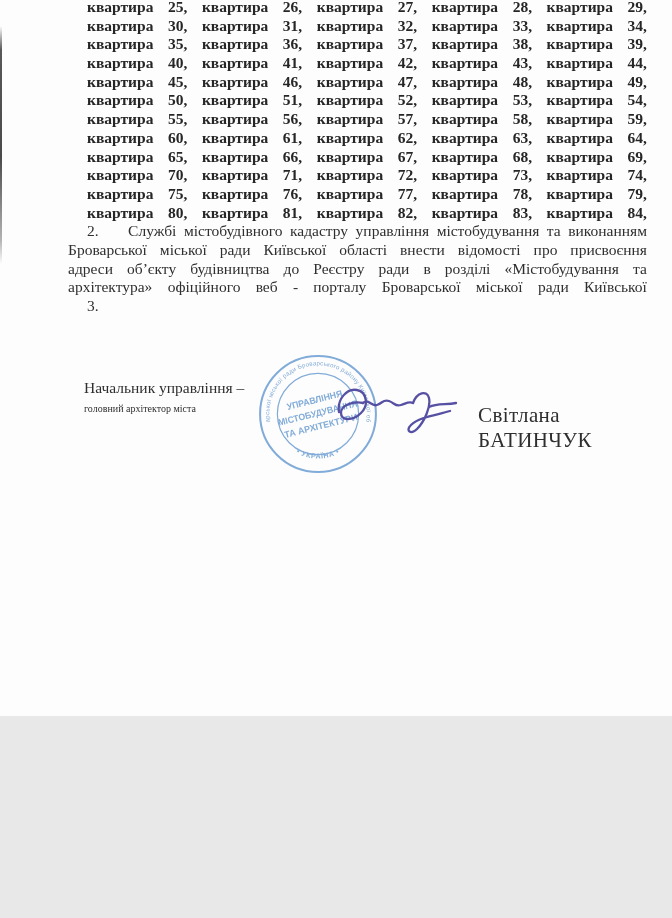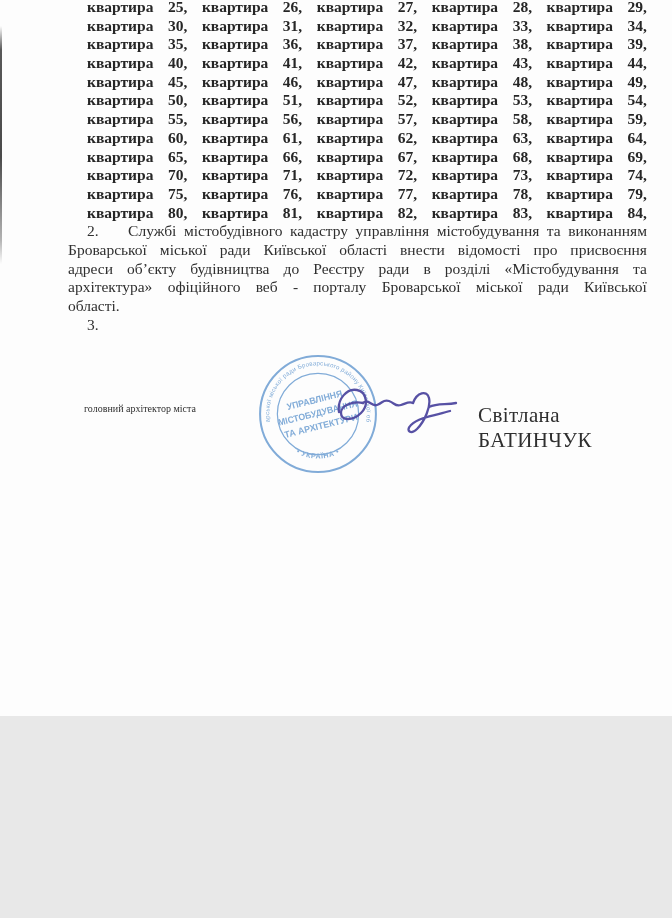--- a/index.html
+++ b/index.html
@@ -226,27 +226,27 @@
           <span>офіційного</span>
           <span>веб</span>
           <span>-</span>
           <span>порталу</span>
           <span>Броварської</span>
           <span>міської</span>
           <span>ради</span>
           <span>Київської</span>
         </div>
       </div>
-    <div class="lastline">області.</div>
 
     <div class="p3line indent">
       <span class="num">3.</span>
     </div>
   </div>
 
+  <div class="sig-line1">Начальник управління –</div>
   <div class="sig-line2">головний архітектор міста</div>
   <div class="sig-name">Світлана БАТИНЧУК</div>
 
   <svg class="stamp" viewBox="0 0 124 124">
     <defs>
       <path id="arcTop" d="M 14.7,70.3 A 48,48 0 1 1 109.3,70.3" fill="none"></path>
       <path id="arcBottom" d="M 26,87.2 A 44,44 0 0 0 98,87.2" fill="none"></path>
     </defs>
     <circle cx="62" cy="62" r="57" fill="none" stroke="#74a3d4" stroke-width="2"></circle>
     <circle cx="62" cy="62" r="40" fill="none" stroke="#74a3d4" stroke-width="1.2"></circle>

